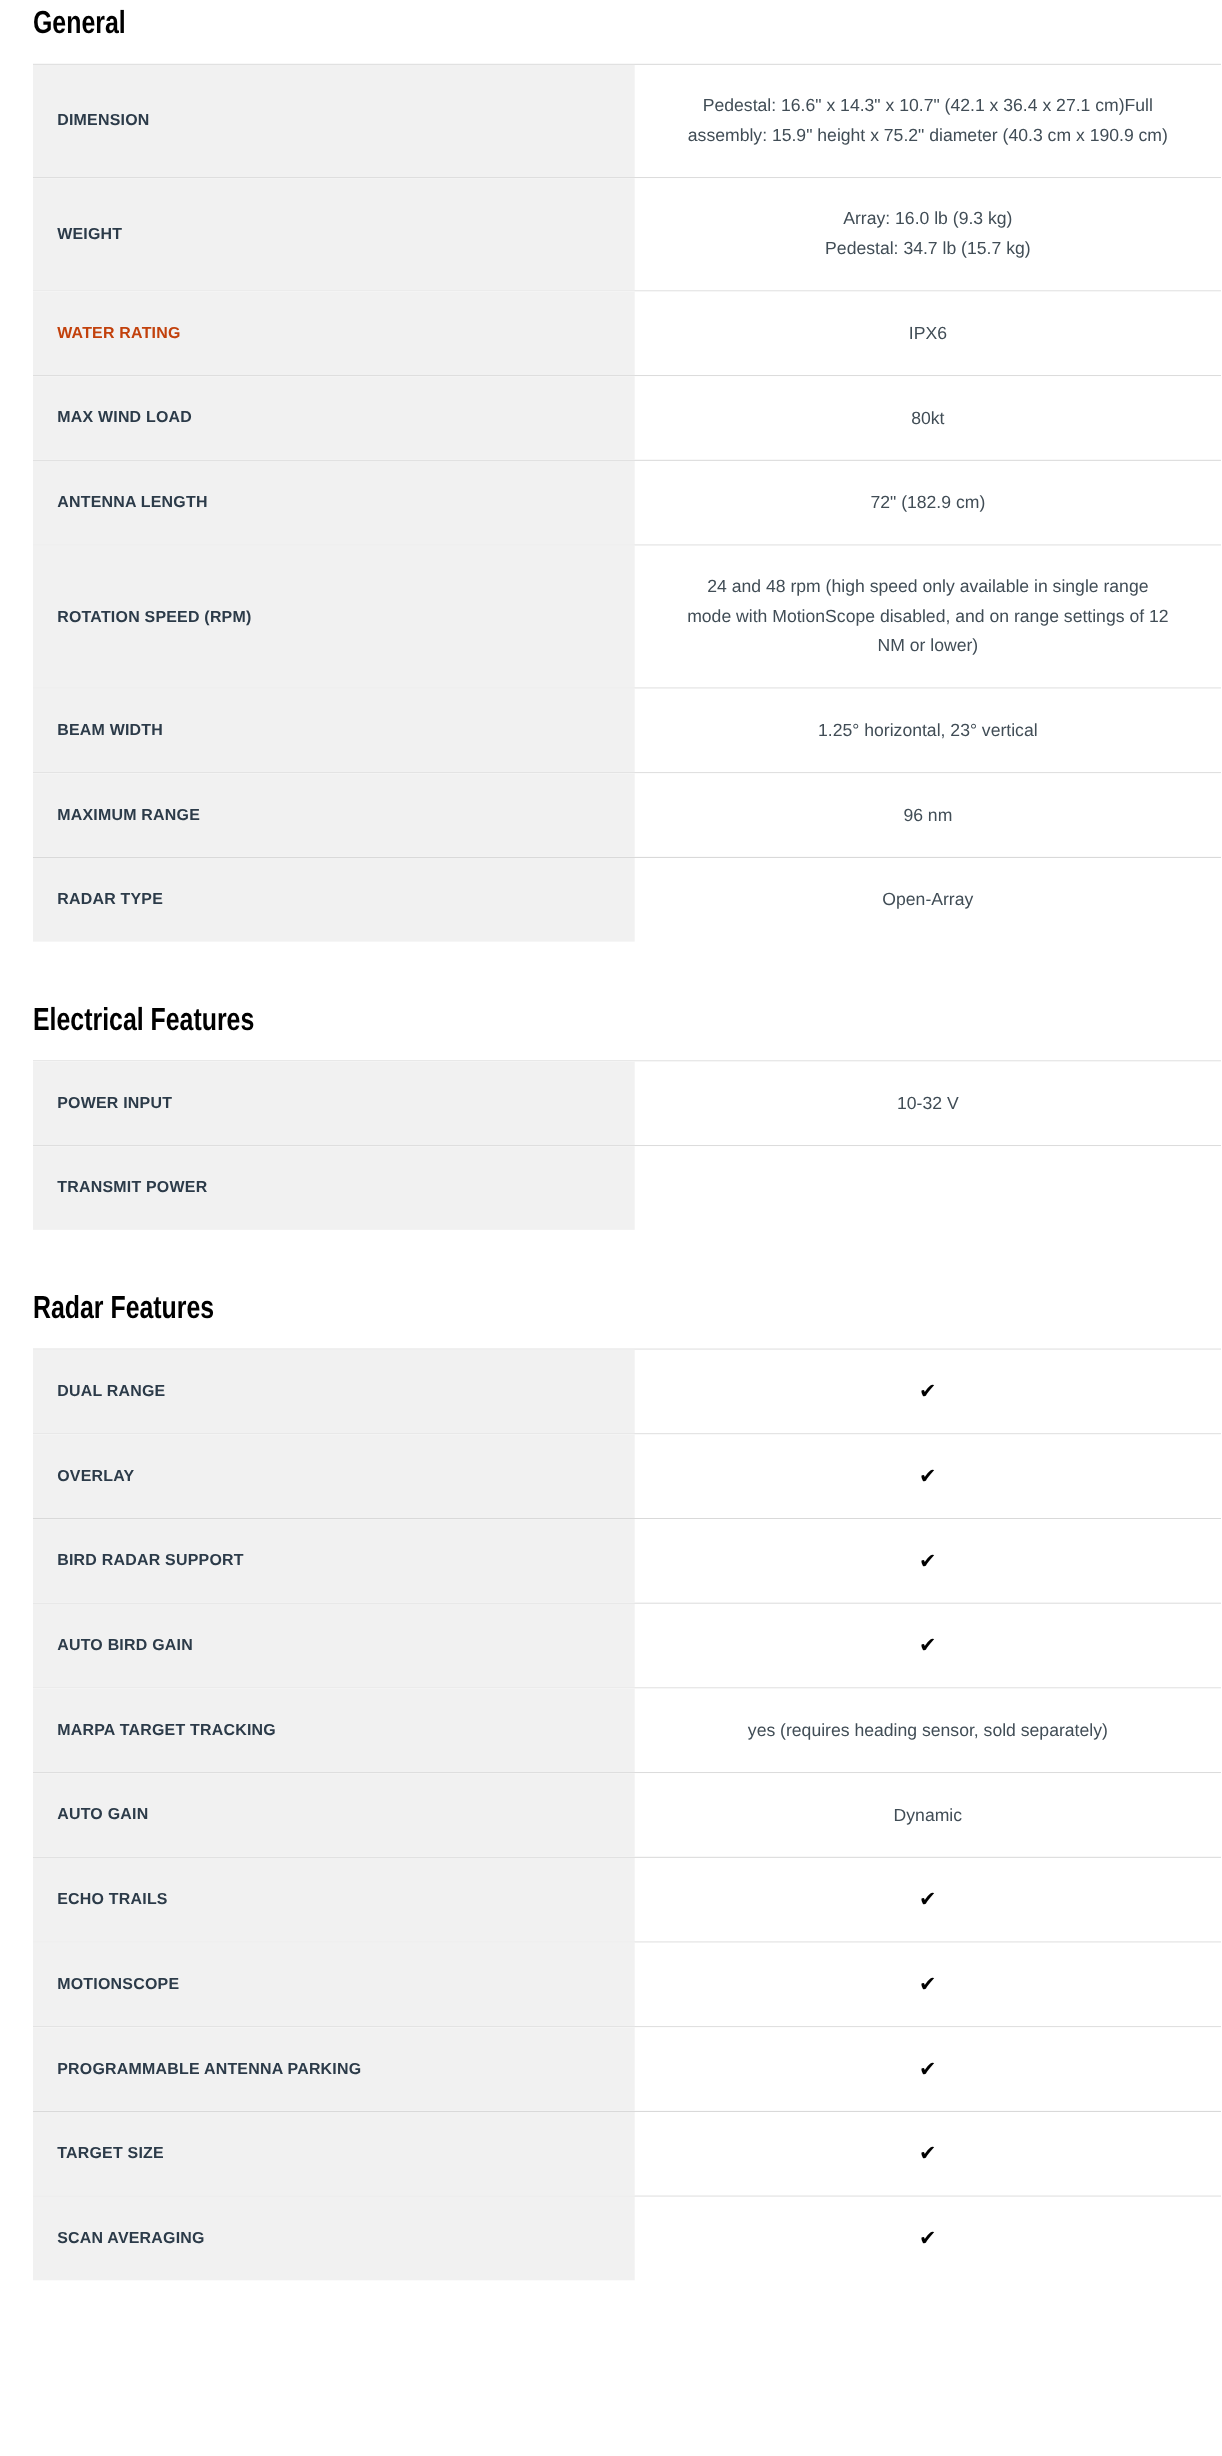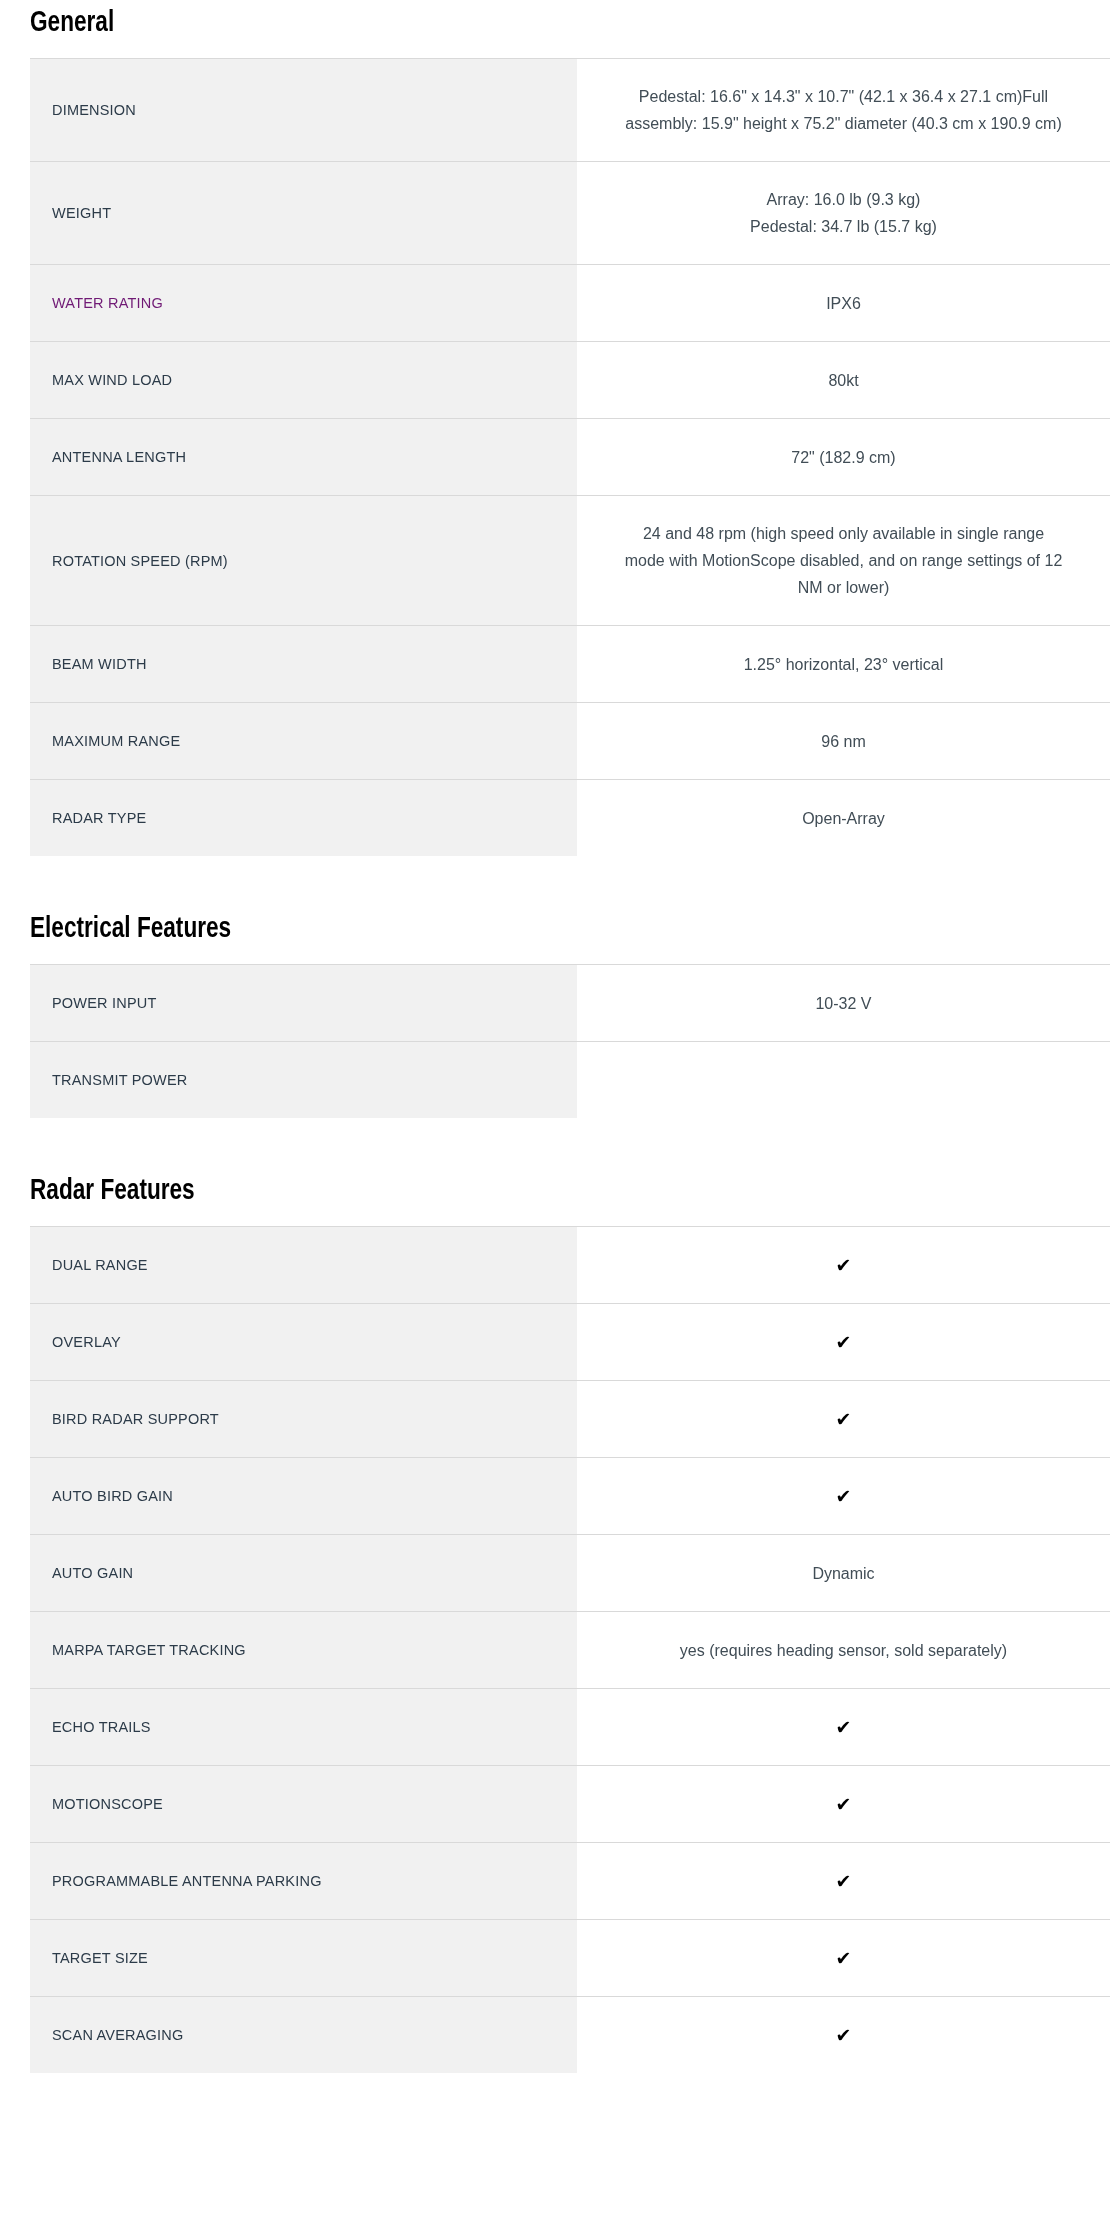--- a/index.html
+++ b/index.html
@@ -47,41 +47,41 @@
   }
   .spec-label {
     width: 547px;
     min-width: 547px;
     box-sizing: border-box;
     background: #f1f1f1;
     display: flex;
     align-items: center;
     padding: 10px 20px 10px 22px;
     font-size: 14.5px;
-    font-weight: 400;
+    font-weight: 700;
     color: #2c3b49;
     letter-spacing: 0.2px;
     line-height: 20px;
   }
   .spec-value {
     flex: 1;
     box-sizing: border-box;
     display: flex;
     flex-direction: column;
     align-items: center;
     justify-content: center;
     text-align: center;
     padding: 24px 45px;
     font-size: 16px;
     line-height: 27px;
     color: #414d56;
   }
   .value-text { display: block; }
   .link {
-    color: #701a75;
+    color: #c2410c;
     text-decoration: none;
     cursor: pointer;
   }
   .check-icon {
     font-family: "DejaVu Sans", sans-serif;
     font-size: 19px;
     font-weight: 700;
     color: #000000;
     line-height: 27px;
   }
@@ -216,32 +216,32 @@
         <div class="spec-row">
           <div class="spec-label">
             <span>AUTO BIRD GAIN</span>
           </div>
           <div class="spec-value">
             <span class="check-icon">✔</span>
           </div>
         </div>
         <div class="spec-row">
           <div class="spec-label">
+            <span>MARPA TARGET TRACKING</span>
+          </div>
+          <div class="spec-value">
+            <span class="value-text">yes (requires heading sensor, sold separately)</span>
+          </div>
+        </div>
+        <div class="spec-row">
+          <div class="spec-label">
             <span>AUTO GAIN</span>
           </div>
           <div class="spec-value">
             <span class="value-text">Dynamic</span>
-          </div>
-        </div>
-        <div class="spec-row">
-          <div class="spec-label">
-            <span>MARPA TARGET TRACKING</span>
-          </div>
-          <div class="spec-value">
-            <span class="value-text">yes (requires heading sensor, sold separately)</span>
           </div>
         </div>
         <div class="spec-row">
           <div class="spec-label">
             <span>ECHO TRAILS</span>
           </div>
           <div class="spec-value">
             <span class="check-icon">✔</span>
           </div>
         </div>

